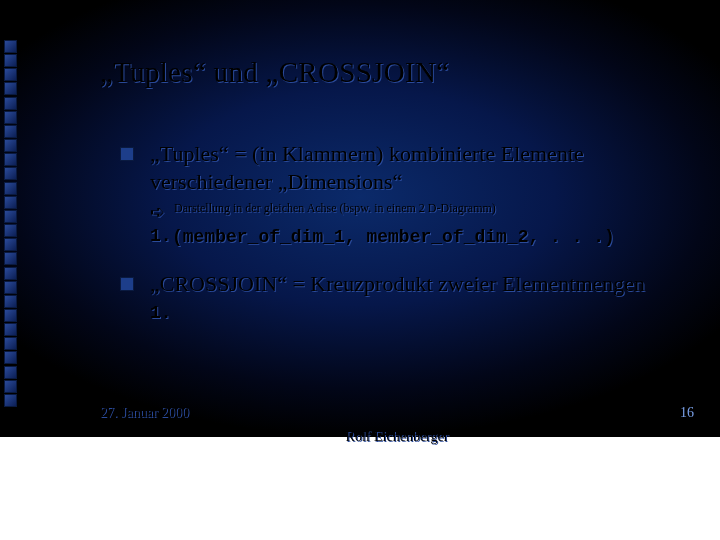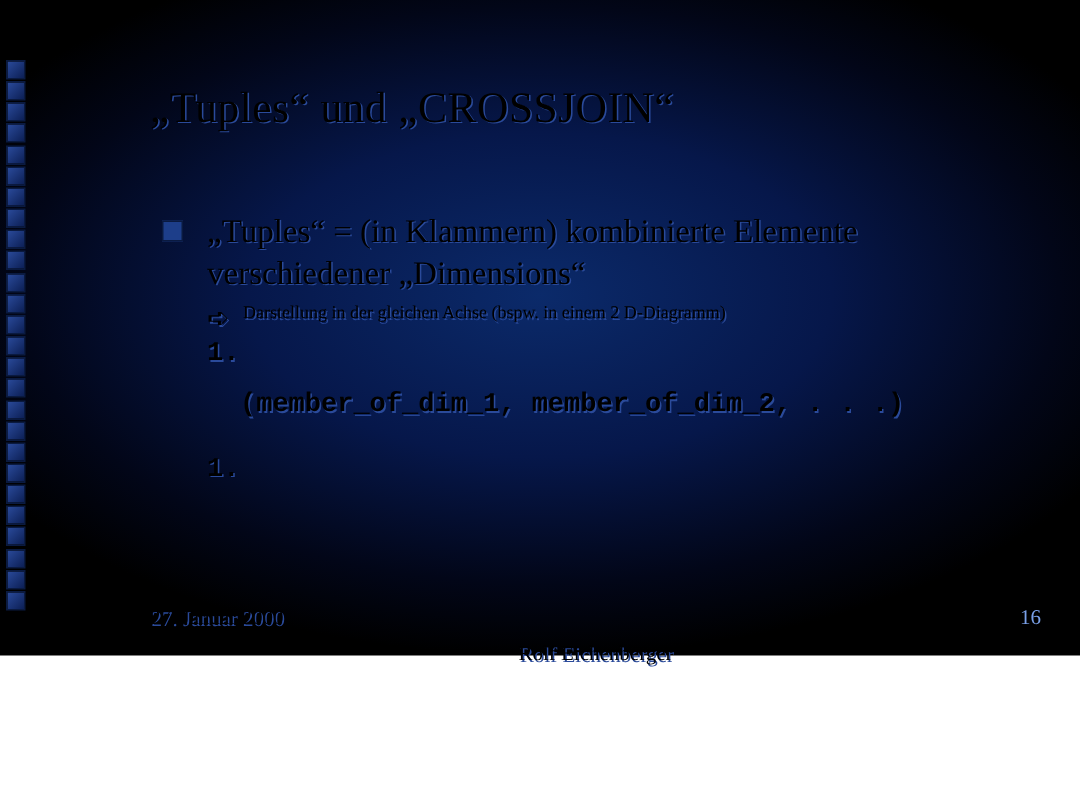--- a/index.html
+++ b/index.html
@@ -38,21 +38,21 @@
     position: absolute;
     left: 100px;
     top: 56px;
     font-size: 29px;
     color: #000;
     text-shadow: 1px 1px 0 #2a4a9a;
     letter-spacing: 0.3px;
   }
   .content {
     position: absolute;
-    left: 108px;
+    left: 120px;
     top: 140px;
     right: 24px;
   }
   .bullet-row {
     display: flex;
     align-items: flex-start;
     margin-bottom: 6px;
   }
   .bullet-sq {
     flex: 0 0 auto;
@@ -109,21 +109,20 @@
     text-shadow: 1px 1px 0 #2a4a9a;
   }
   .code-text {
     font-family: "Courier New", monospace;
     font-size: 18px;
     font-weight: bold;
     line-height: 1.3;
     color: #000;
     text-shadow: 1px 1px 0 #2a4a9a;
     white-space: pre-wrap;
-    margin-top: 33px;
   }
   .footer {
     position: absolute;
     bottom: 16px;
     left: 100px;
     right: 26px;
     display: flex;
     justify-content: space-between;
     align-items: center;
     font-size: 14px;
@@ -179,20 +178,24 @@
       <div class="sub-row">
         <div class="arrow">➪</div>
         <div class="sub-text">Darstellung in der gleichen Achse (bspw. in einem 2 D-Diagramm)</div>
       </div>
       <div class="code-row">
         <div class="code-num">1.</div>
         <div class="code-text">(member_of_dim_1, member_of_dim_2, . . .)</div>
       </div>
     </div>
 
+    <div class="bullet-row">
+      <div class="bullet-sq"></div>
+      <div class="bullet-text">„CROSSJOIN“ = Kreuzprodukt zweier Elementmengen</div>
+    </div>
     <div class="subblock">
       <div class="code-row">
         <div class="code-num">1.</div>
       </div>
     </div>
 
   </div>
 
   <div class="footer">
     <span>27. Januar 2000</span>

